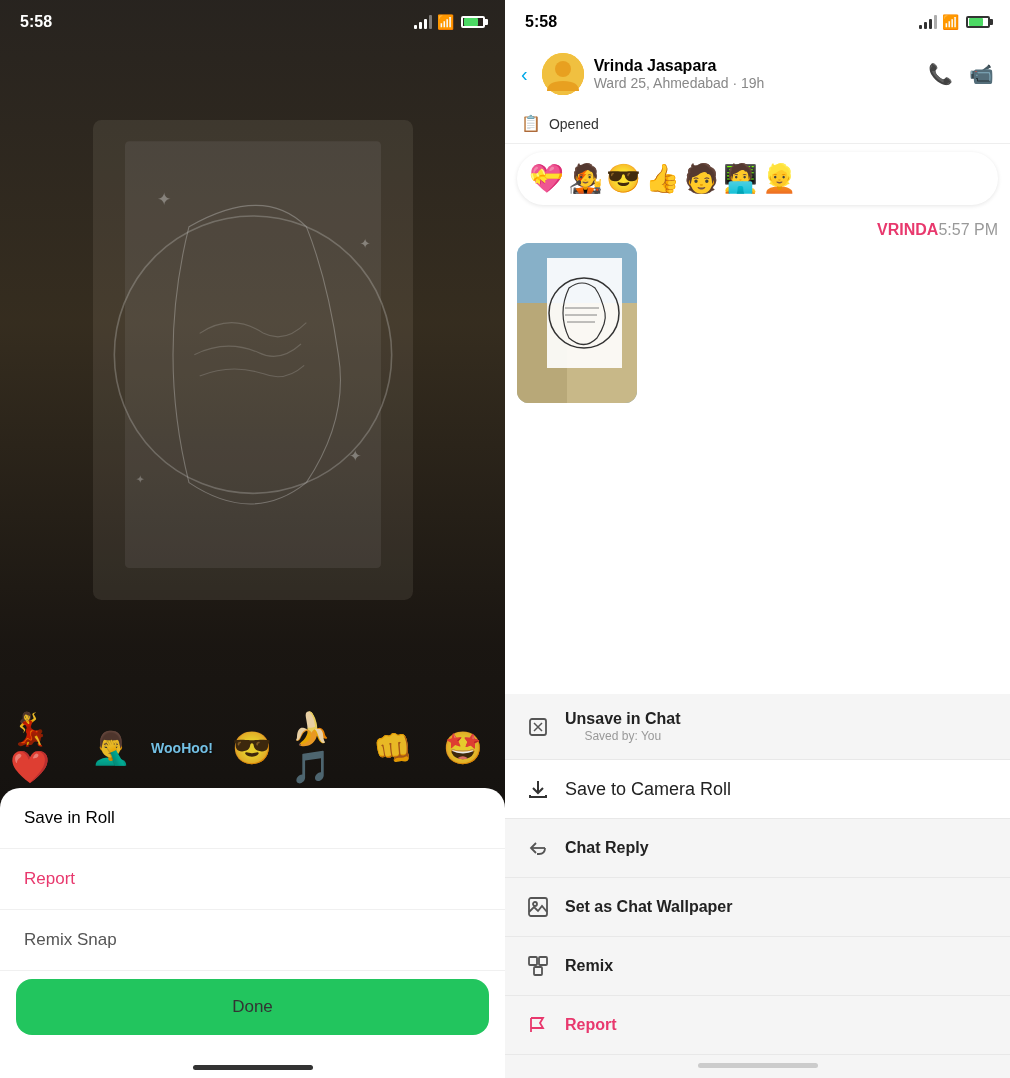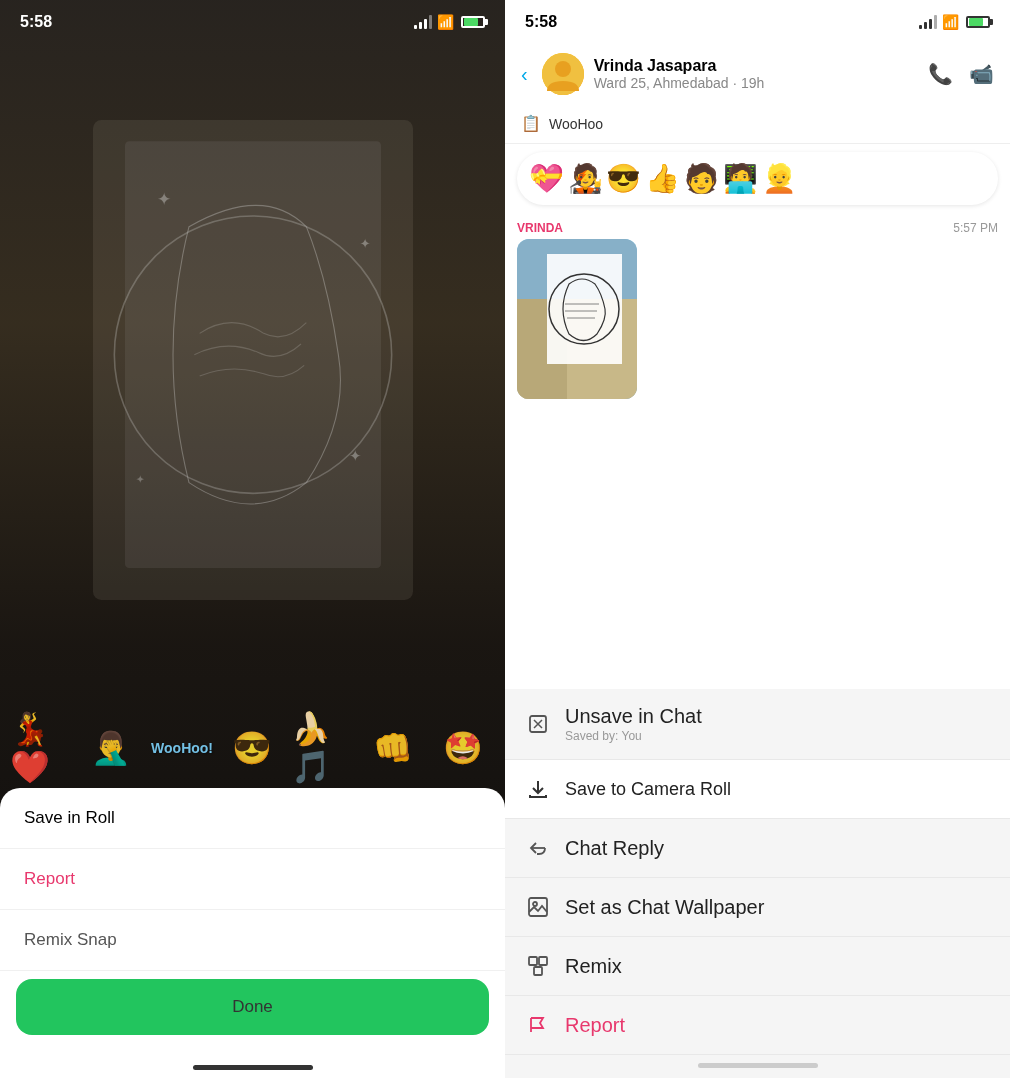--- a/index.html
+++ b/index.html
@@ -286,26 +286,26 @@
       font-size: 28px;
       cursor: pointer;
     }
 
     
     .message-area {
       padding: 8px 12px;
     }
 
     .message-sender {
-      font-size: 12px;
+      font-size: 16px;
       font-weight: 700;
       color: #e8386d;
       margin-bottom: 4px;
       display: flex;
-      justify-content: space-between;
+      justify-content: flex-end;
     }
 
     .message-time {
       color: #999;
       font-weight: 400;
     }
 
     .message-image {
       width: 120px;
       height: 160px;
@@ -352,28 +352,29 @@
       justify-content: center;
       color: #555;
       font-size: 18px;
     }
 
     .context-item-icon.pink {
       color: #e8386d;
     }
 
     .context-label {
-      font-size: 20px;
-      font-weight: 400;
+      font-size: 16px;
+      font-weight: 700;
     }
 
     .context-sublabel {
       font-size: 12px;
       color: #999;
       margin-top: 1px;
+      text-align: center;
     }
 
     .home-indicator-right {
       width: 120px;
       height: 5px;
       background: #ccc;
       border-radius: 3px;
       margin: 8px auto 10px;
     }
 
@@ -534,21 +535,21 @@
     <div class="header-actions">
       <span>📞</span>
       <span>📹</span>
     </div>
   </div>
 
   <div class="chat-area">
 
     <div class="opened-label">
       <span class="opened-icon">📋</span>
-      <span>WooHoo</span>
+      <span>Opened</span>
     </div>
 
     <div class="emoji-strip">
       <span>💝</span>
       <span>🧑‍🎤</span>
       <span>😎</span>
       <span>👍</span>
       <span>🧑</span>
       <span>🧑‍💻</span>
       <span>👱</span>

